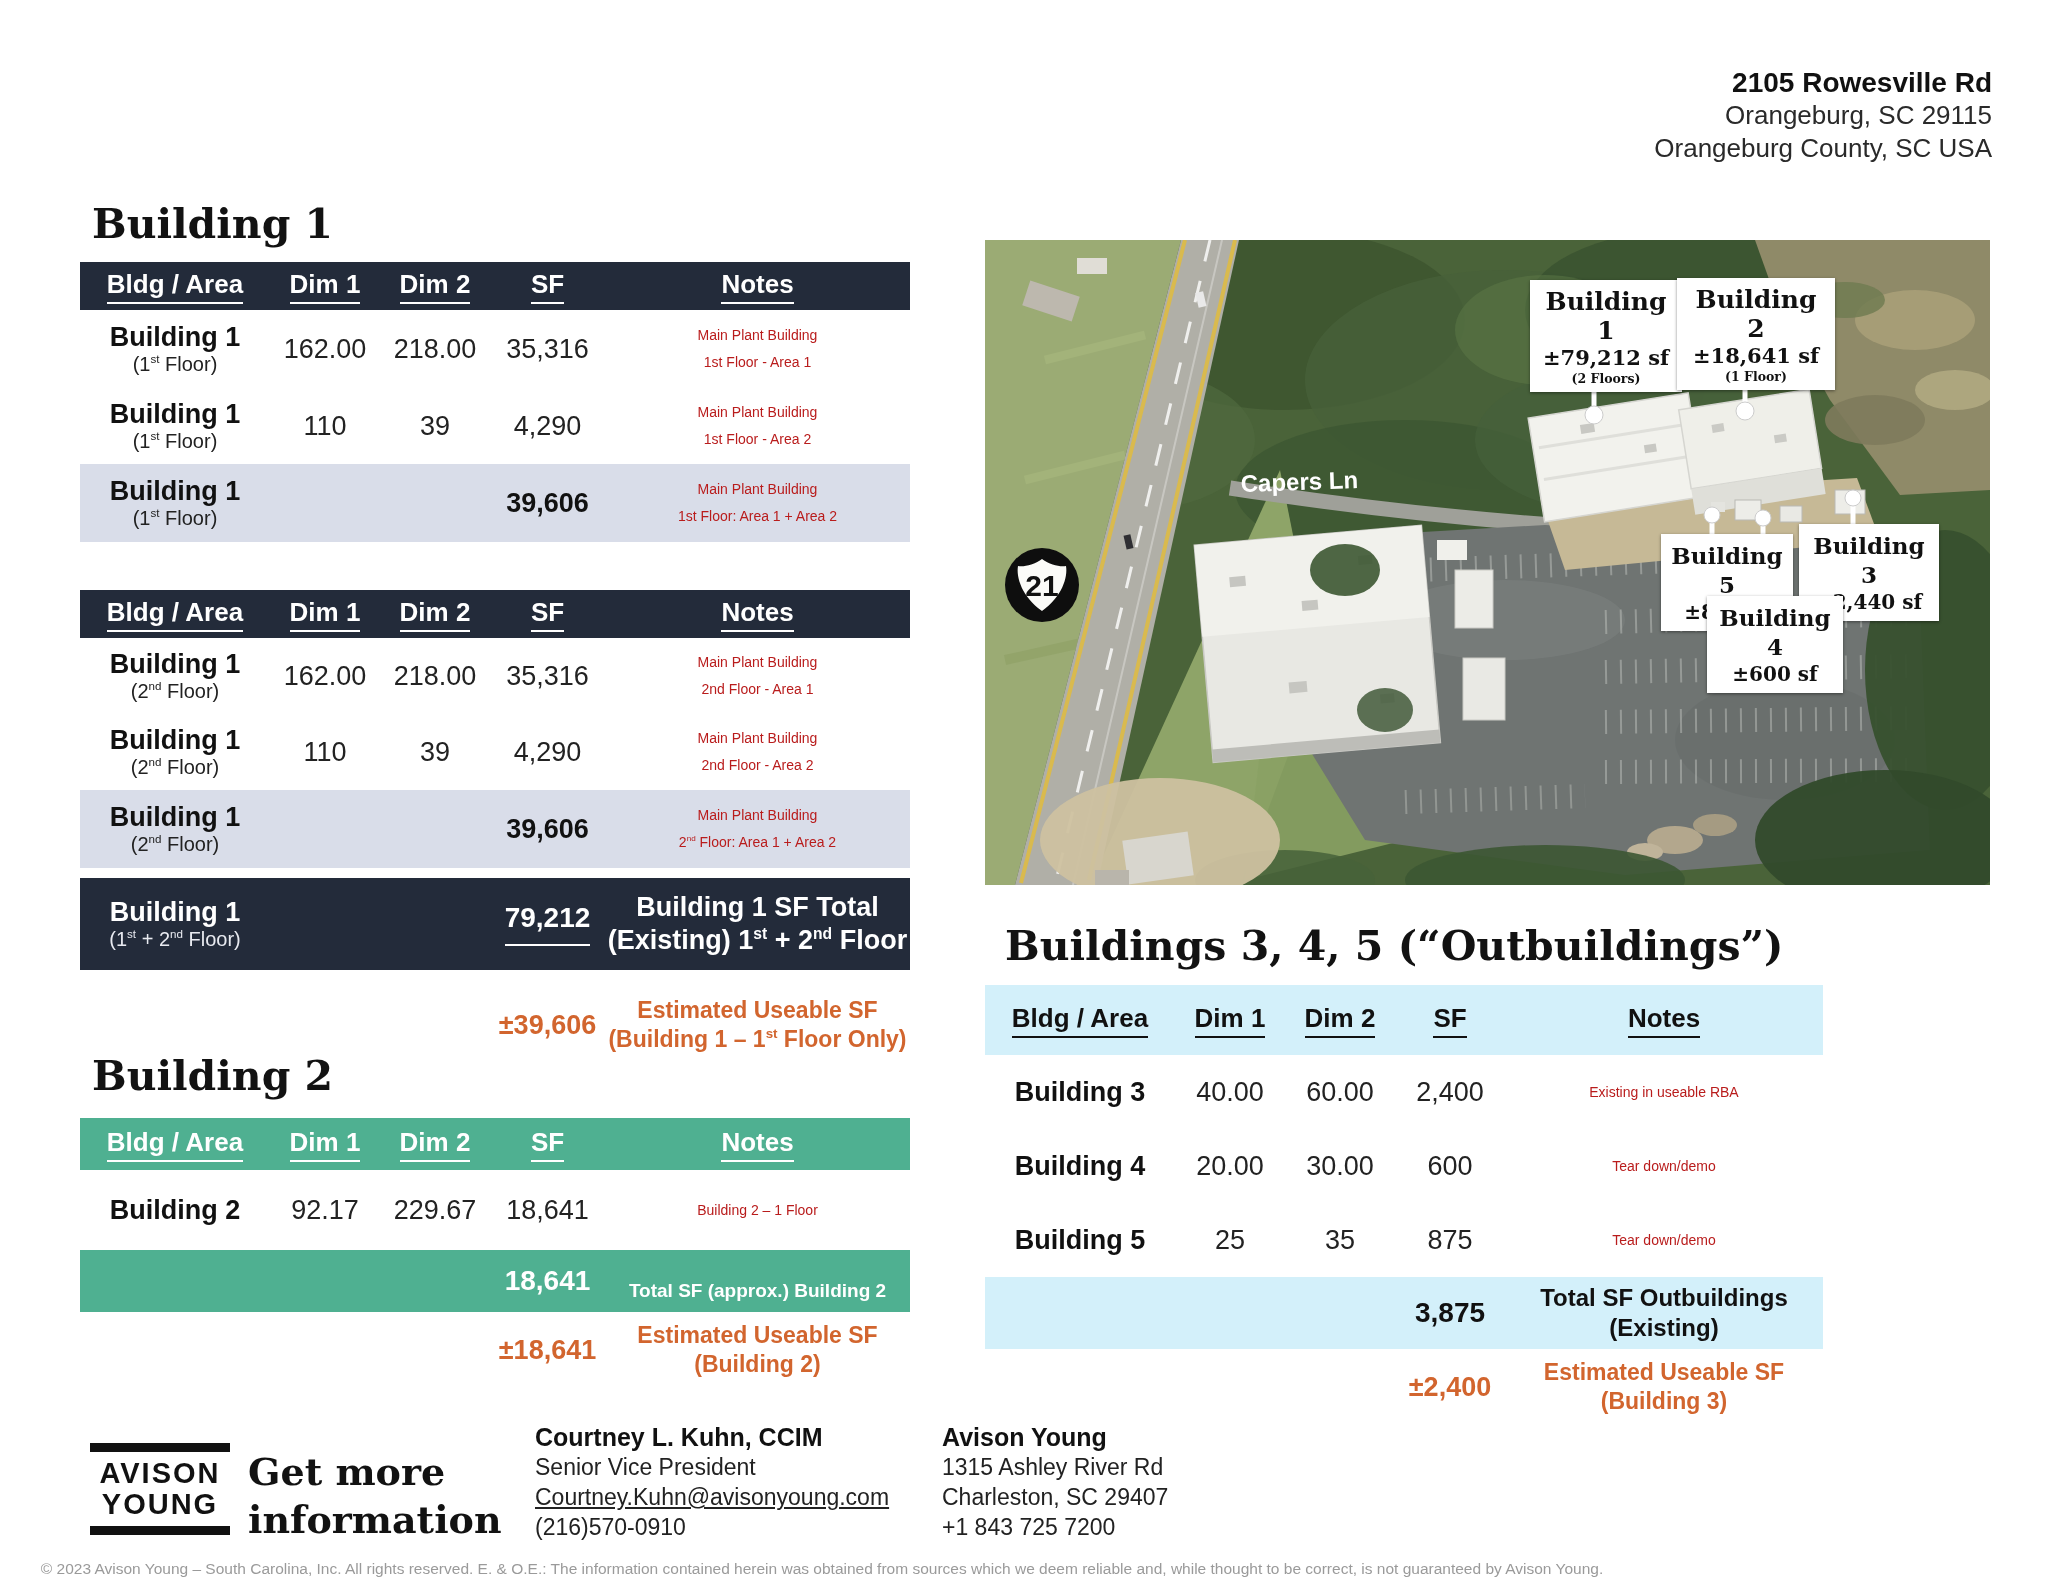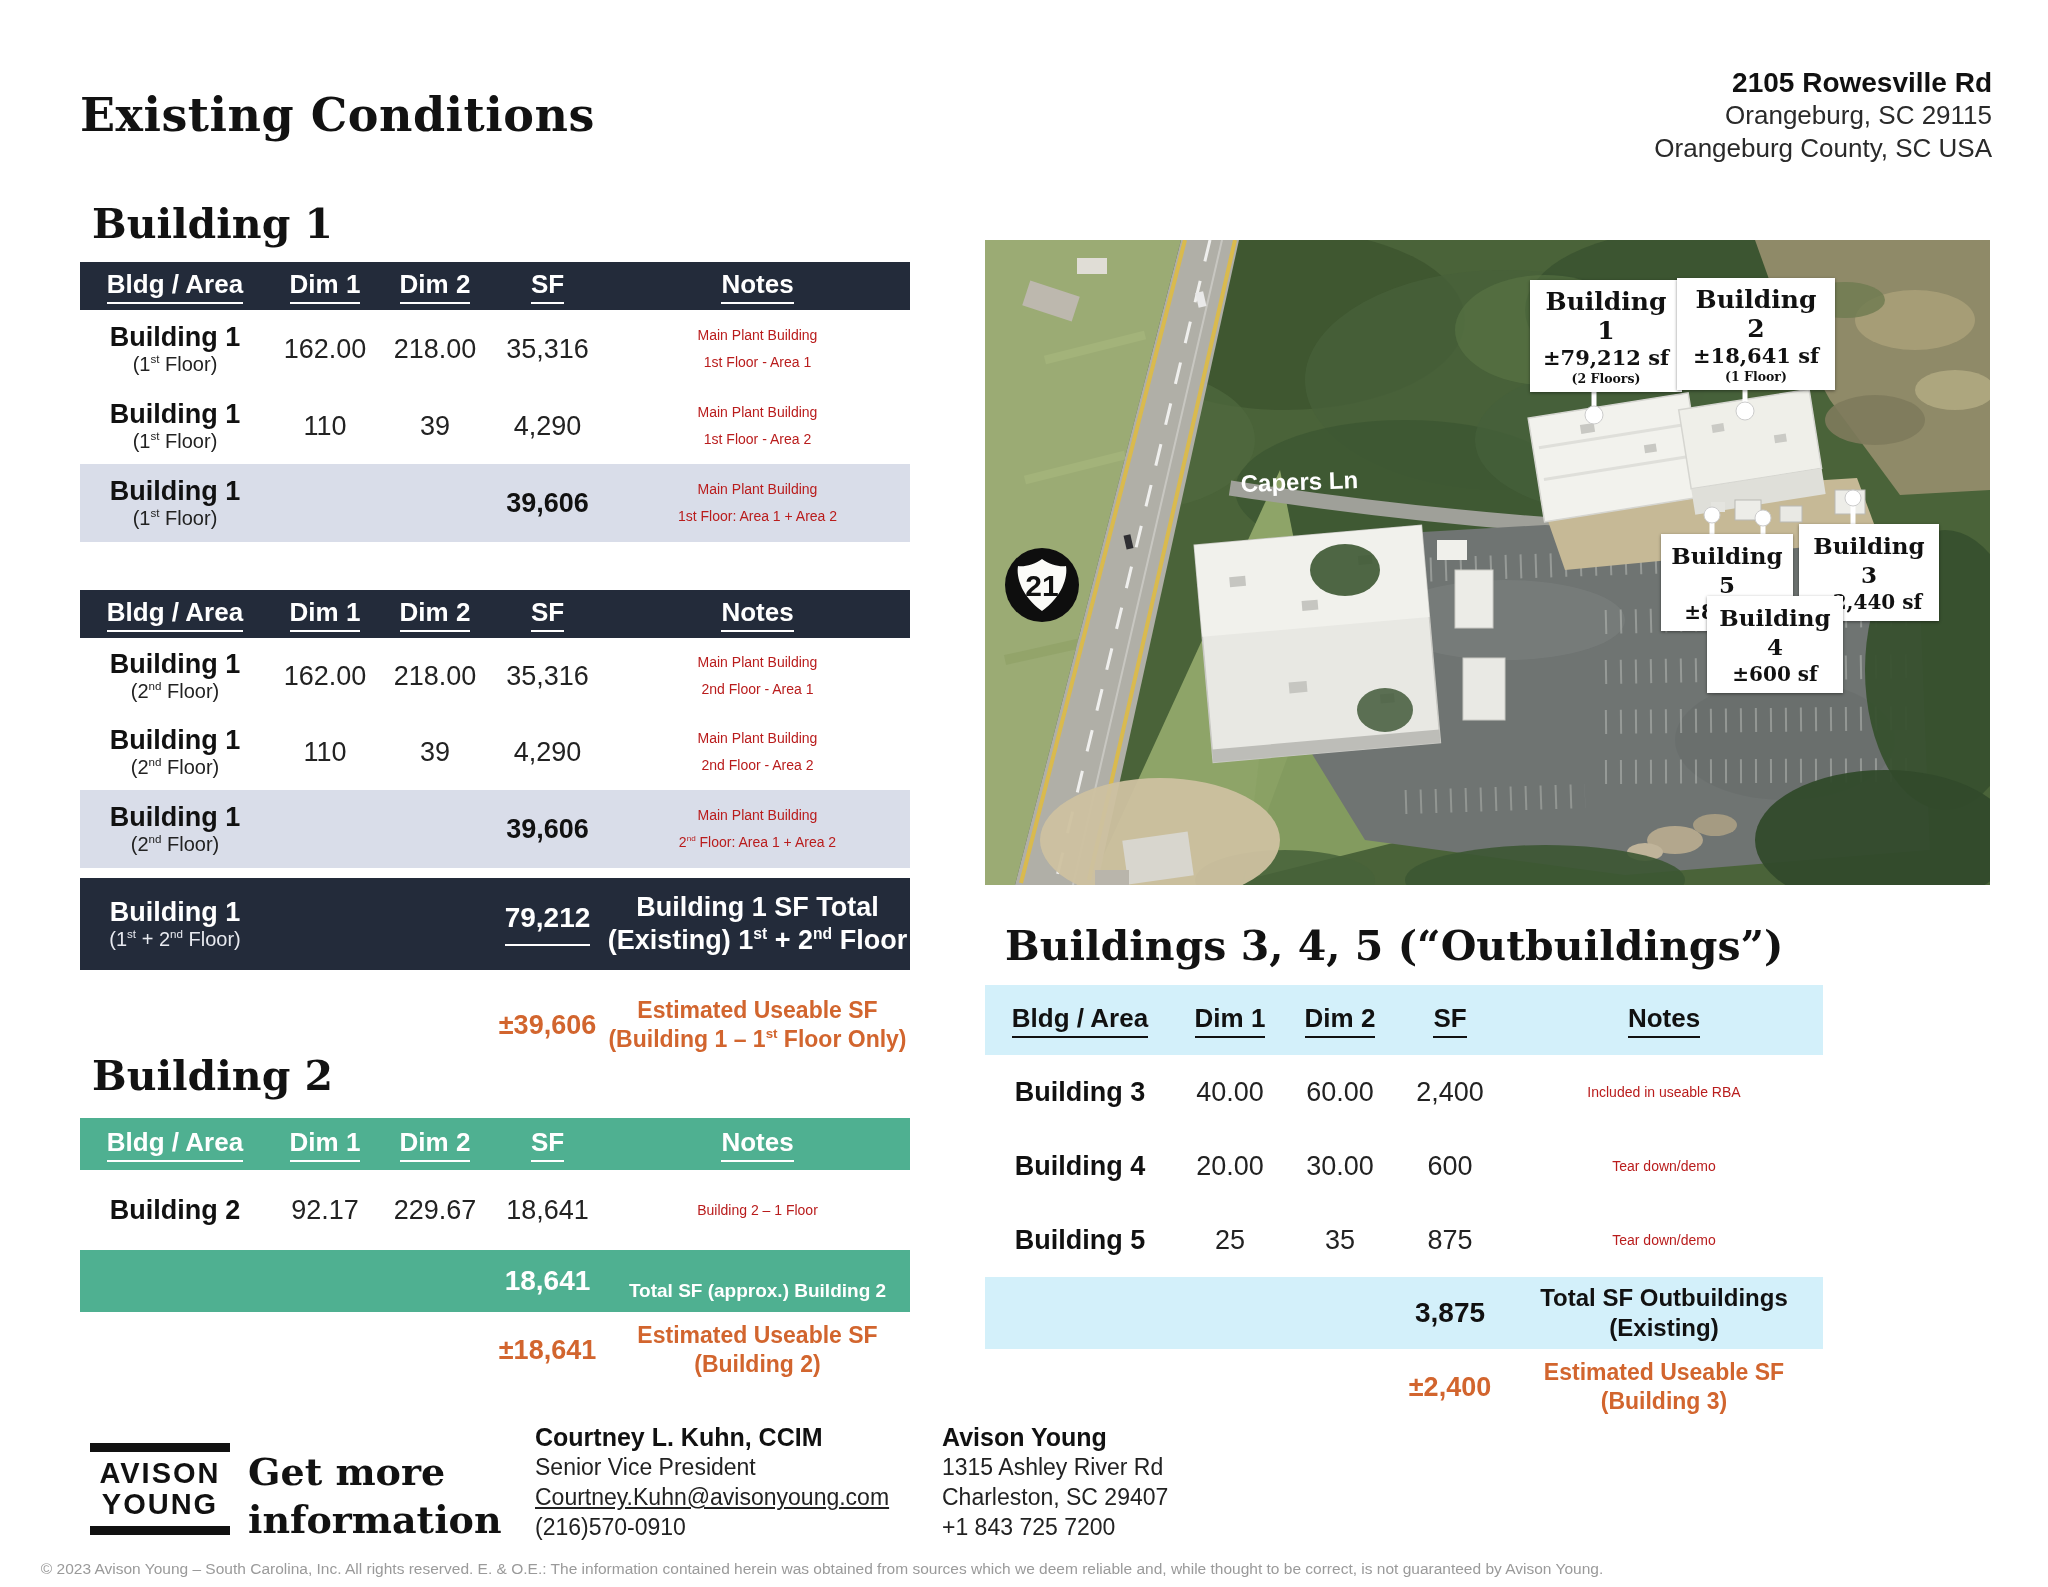--- a/index.html
+++ b/index.html
@@ -58,21 +58,20 @@
   .contact{top:1422px;line-height:30px;font-size:23px;color:#222;}
   .contact .cname{font-weight:700;font-size:25px;color:#111;}
   .contact a{color:#222;text-decoration:underline;}
   .copyright{left:0;top:1560px;width:1644px;text-align:center;font-size:15.5px;color:#9a9a9a;}
 </style>
 </head>
 <body>
 
 <div id="page">
 
-  <div class="abs title slab">Existing Conditions</div>
   <div class="abs addr">
     <div class="a1">2105 Rowesville Rd</div>
     <div>Orangeburg, SC 29115</div>
     <div>Orangeburg County, SC USA</div>
   </div>
 
   <div class="abs h2 slab" style="left:92px;top:200px;">Building 1</div>
 
   <div class="abs" style="left:80px;top:262px;width:830px;">
     <div class="grid5L thead navy">
@@ -386,21 +385,21 @@
       <div class="hcell"><span class="hu">Dim 1</span></div>
       <div class="hcell"><span class="hu">Dim 2</span></div>
       <div class="hcell"><span class="hu">SF</span></div>
       <div class="hcell"><span class="hu">Notes</span></div>
     </div>
     <div class="grid5R trow" style="height:74px;">
       <div class="c bname">Building 3</div>
       <div class="c num">40.00</div>
       <div class="c num">60.00</div>
       <div class="c num">2,400</div>
-      <div class="c notes">Included in useable RBA</div>
+      <div class="c notes">Existing in useable RBA</div>
     </div>
     <div class="grid5R trow" style="height:74px;">
       <div class="c bname">Building 4</div>
       <div class="c num">20.00</div>
       <div class="c num">30.00</div>
       <div class="c num">600</div>
       <div class="c notes">Tear down/demo</div>
     </div>
     <div class="grid5R trow" style="height:74px;">
       <div class="c bname">Building 5</div>

